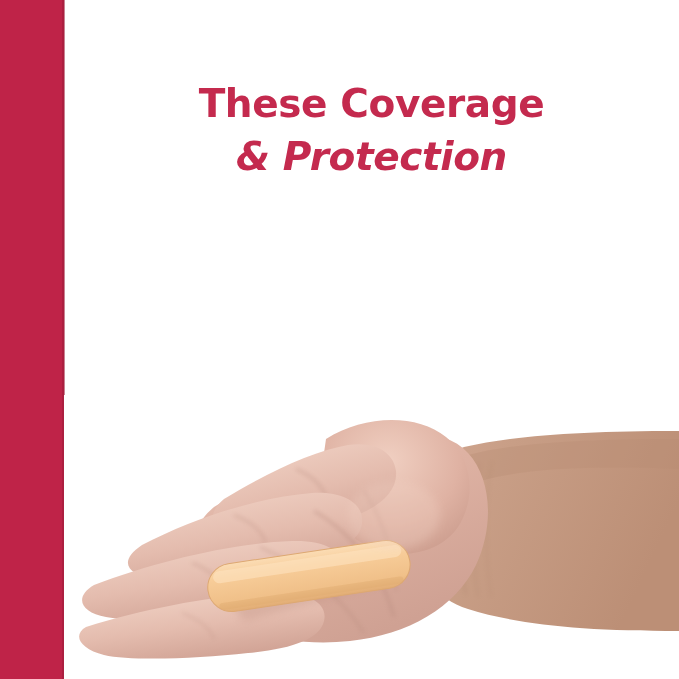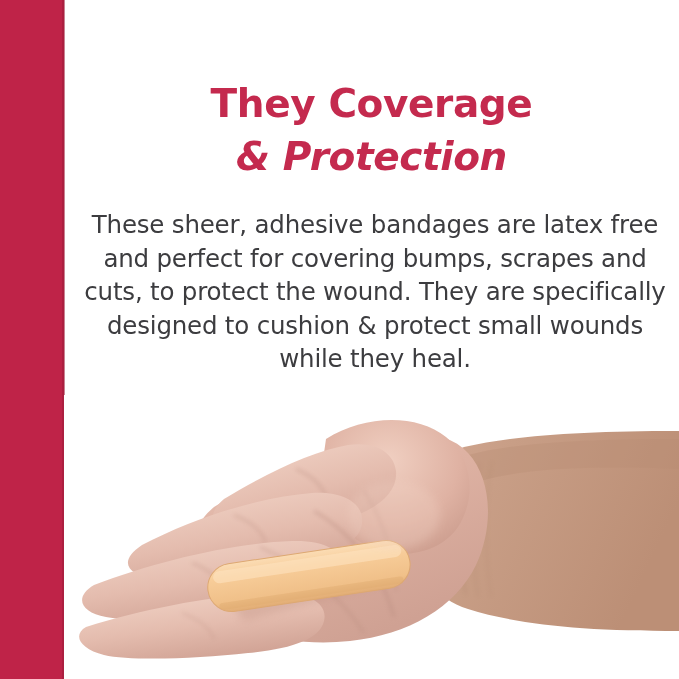--- a/index.html
+++ b/index.html
@@ -71,25 +71,24 @@
 <body>
 
 <div class="canvas">
 
   <div class="brand-bar"></div>
   <div class="brand-bar-edge"></div>
 
   <div class="content">
 
     <div class="headline">
-      <span class="ln ln1">They Coverage</span>
+      <span class="ln ln1">These Coverage</span>
       <span class="ln ln2">&amp; Protection</span>
     </div>
 
-    <div class="bodycopy">These sheer, adhesive bandages are latex free and perfect for covering bumps, scrapes and cuts, to protect the wound. They are specifically designed to cushion &amp; protect small wounds while they heal.</div>
 
   </div>
 
   <div class="photo">
     <svg width="615" height="284" viewBox="0 0 615 284">
       <defs>
         <linearGradient id="palmGrad" x1="0" y1="0" x2="0.55" y2="1">
           <stop offset="0%" stop-color="#edcabd"></stop>
           <stop offset="42%" stop-color="#dfb3a4"></stop>
           <stop offset="100%" stop-color="#cfa193"></stop>

